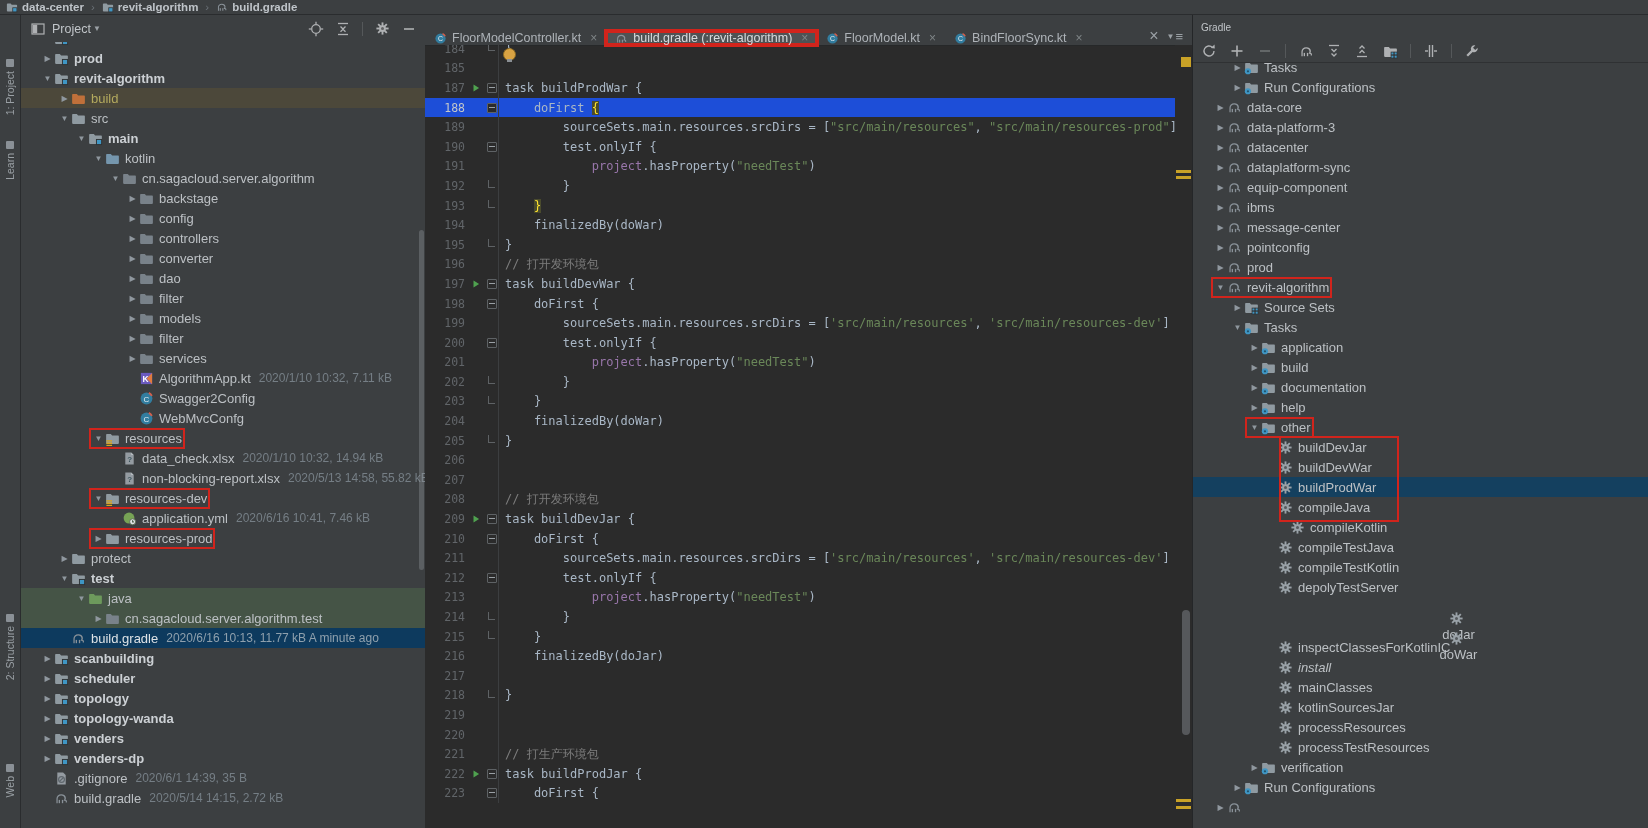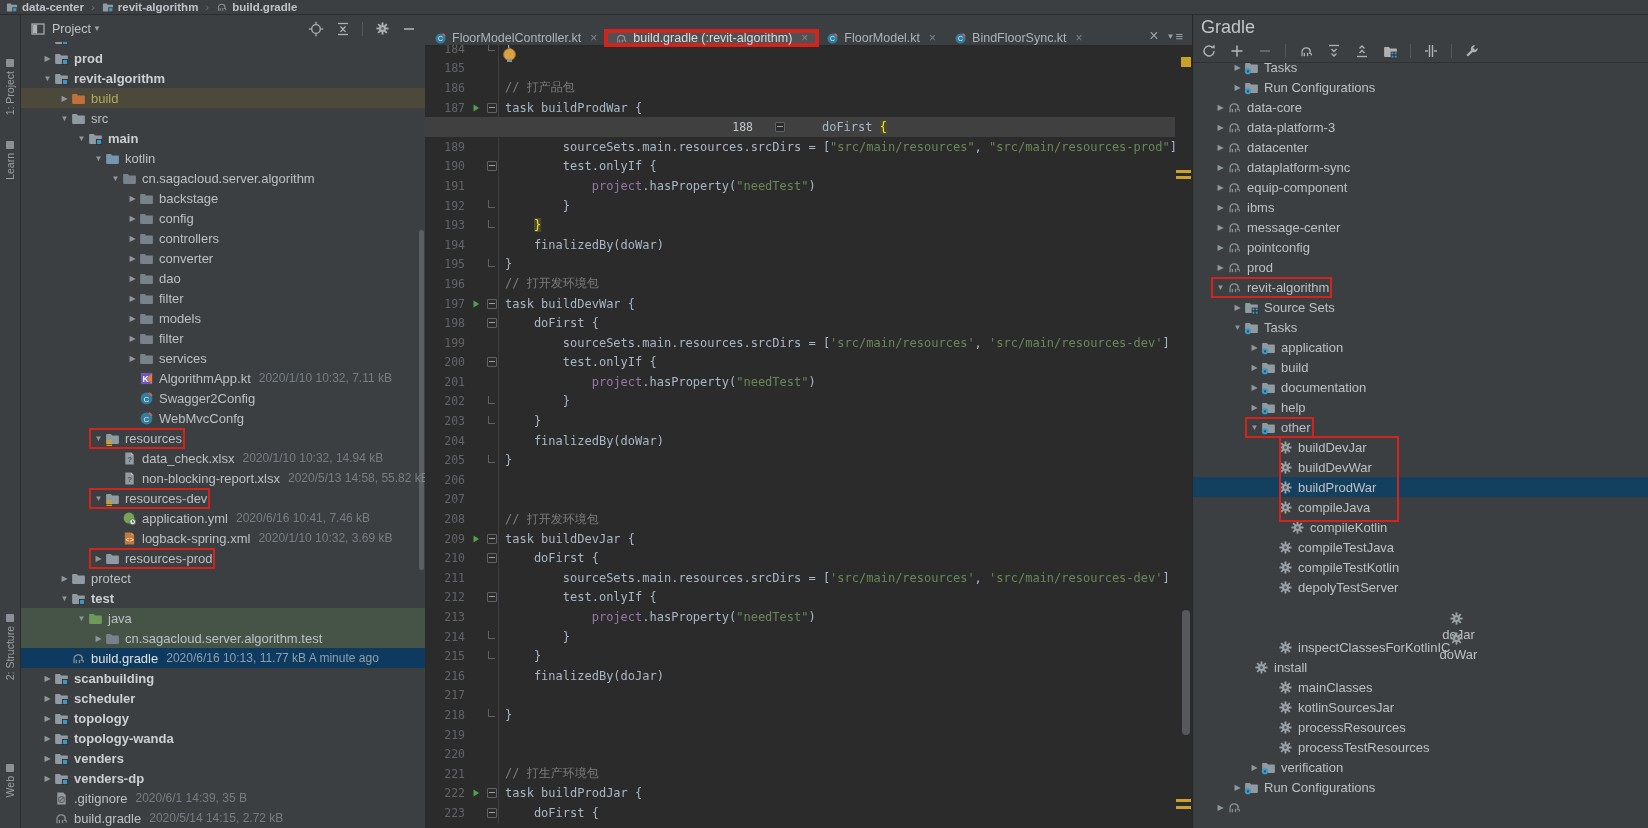--- a/index.html
+++ b/index.html
@@ -51,41 +51,41 @@
   .tab{display:flex;align-items:center;padding:0 9px;font-size:12.5px;color:#aeb3b8;gap:5px;position:relative;}
   .tab.active{background:#4e5254;color:#d8dbde;}
   .tab.rbox{box-shadow:0 0 0 2px #d1241c inset, 0 0 0 2px #d1241c;}
   .tab .tclose{color:#7f8587;font-size:12px;margin-left:4px;}
   #tab-extra{margin-left:auto;display:flex;align-items:center;color:#9aa0a5;padding-right:8px;gap:8px;}
   #hidden-tabs{display:flex;align-items:center;gap:1px;color:#9aa0a5;}
   #hidden-tabs .hc{font-size:10px;color:#8a9096;}
   #code{position:absolute;left:0;top:30px;width:750px;bottom:0;overflow:hidden;
       font-family:"DejaVu Sans Mono","Liberation Mono",monospace;font-size:12px;}
   .cl{height:19.6px;display:flex;align-items:center;}
-  .cl.cur{background:#404040;justify-content:center;}
+  .cl.cur{background:#1d4ed8;}
   .gnum{width:40px;flex:0 0 40px;text-align:right;padding-right:6px;color:#616569;font-size:11.5px;}
   .cl.cur .gnum{color:#c3c7ca;}
   .grun{width:14px;flex:0 0 14px;display:inline-flex;align-items:center;}
   .gfold{width:13px;flex:0 0 13px;display:inline-flex;align-items:center;justify-content:center;border-right:1px solid #3c3e40;align-self:stretch;}
   .fs{width:8px;height:8px;border:1px solid #5e6265;border-radius:1px;position:relative;background:#2b2b2b;}
   .fs::after{content:"";position:absolute;left:1px;right:1px;top:3px;height:1px;background:#9aa0a5;}
   .fe{width:6px;height:7px;border-left:1px solid #5e6265;border-bottom:1px solid #5e6265;margin-top:-3px;}
   .ct{padding-left:6px;white-space:pre;}
   .p{color:#a9b7c6;} .c{color:#7d7d7d;} .s{color:#6a8759;} .v{color:#9876aa;}
   .b{color:#ffe32e;background:#4a4b2d;}
   .bulb{position:absolute;left:78px;top:3px;width:11px;height:11px;border-radius:50%;
       background:#d9a343;border:1px solid #8c6a22;z-index:5;}
   .bulb::after{content:"";position:absolute;left:3px;top:10px;width:5px;height:3px;background:#8a8f94;}
   #stripe{position:absolute;right:0;top:30px;width:17px;bottom:0;background:#2b2b2b;}
   .mark{position:absolute;background:#c9a227;}
   #sb-thumb{position:absolute;left:7px;width:8px;border-radius:4px;background:rgba(140,145,150,.45);}
   
   #gradle-panel{position:absolute;left:1192px;top:15px;width:456px;height:813px;background:#3c3f41;
       border-left:1px solid #242628;overflow:hidden;}
-  #gradle-header{height:25px;display:flex;align-items:center;padding-left:8px;font-size:18px;color:#c1c5c9;}
+  #gradle-header{height:25px;display:flex;align-items:center;padding-left:8px;font-size:10px;color:#c1c5c9;}
   #gradle-toolbar{height:22px;display:flex;align-items:center;gap:12px;padding-left:8px;border-bottom:1px solid #2f3133;}
   #gradle-tree{position:absolute;left:0;top:47px;right:0;bottom:0;overflow:hidden;}
   
   .anno{position:absolute;border:2px solid #d1241c;z-index:40;pointer-events:none;}
   #proj-scroll{position:absolute;left:399px;top:215px;width:5px;height:340px;border-radius:3px;
       background:rgba(150,155,160,.35);}
 </style>
 </head>
 <body>
 
@@ -446,32 +446,20 @@
           <span class="tico">
             <svg width="15" height="15" viewBox="0 0 16 16">
               <circle cx="7.5" cy="7.5" r="5.8" fill="#77a355"></circle>
               <circle cx="11.3" cy="11.5" r="3.2" fill="#dfe3e6" stroke="#5a6b50"></circle>
               <path d="M11.3 9.9v1.7h1.3" stroke="#455a42" fill="none" stroke-width="1.1"></path>
             </svg>
           </span>
           <span class="lbl">application.yml</span>
           <span class="meta">2020/6/16 10:41, 7.46 kB</span>
         </div>
-        <div class="row" style="padding-left:89px;">
-          <span class="arrow"></span>
-          <span class="tico">
-            <svg width="15" height="15" viewBox="0 0 16 16">
-              <path d="M3 1.5h7l3 3v10H3z" fill="#c07b3a"></path>
-              <path d="M10 1.5v3h3z" fill="#d9a05e"></path>
-              <text x="3.8" y="11.8" font-size="7.5" fill="#fff" font-family="sans-serif">&lt;&gt;</text>
-            </svg>
-          </span>
-          <span class="lbl">logback-spring.xml</span>
-          <span class="meta">2020/1/10 10:32, 3.69 kB</span>
-        </div>
         <div class="row" style="padding-left:72px;">
           <span class="annw">
             <span class="arrow">▶</span>
             <span class="tico">
               <svg width="15" height="15" viewBox="0 0 16 16">
                 <path d="M1.2 4.2c0-.6.5-1 1-1h4l1.4 1.7h6.2c.6 0 1 .5 1 1v7c0 .6-.4 1-1 1H2.2c-.5 0-1-.4-1-1z" fill="#8f9aa1"></path>
               </svg>
             </span>
             <span class="lbl">resources-prod</span>
           </span>
@@ -681,26 +669,20 @@
           <span class="gfold">
             <span class="fe"></span>
           </span>
           <span class="ct"><span class="p">}</span></span>
         </div>
         <div class="cl" style="">
           <span class="gnum">185</span>
           <span class="grun"></span>
           <span class="gfold"></span>
           <span class="ct"></span>
-        </div>
-        <div class="cl" style="">
-          <span class="gnum">186</span>
-          <span class="grun"></span>
-          <span class="gfold"></span>
-          <span class="ct"><span class="c">// 打产品包</span></span>
         </div>
         <div class="cl" style="">
           <span class="gnum">187</span>
           <span class="grun">
             <span style="display:inline-flex">
               <svg width="10" height="10" viewBox="0 0 16 16">
                 <polygon points="4,2.5 13,8 4,13.5" fill="#4fa14f"></polygon>
               </svg>
             </span>
           </span>
@@ -1479,21 +1461,21 @@
                 <rect x="1.5" y="7" width="13" height="2"></rect>
                 <rect x="7" y="1.5" width="2" height="13" transform="rotate(45 8 8)"></rect>
                 <rect x="1.5" y="7" width="13" height="2" transform="rotate(45 8 8)"></rect>
                 <circle cx="8" cy="8" r="3.6"></circle>
                 <circle cx="8" cy="8" r="1.6" fill="rgba(0,0,0,.45)"></circle>
               </g>
             </svg>
           </span>
           <span class="lbl">inspectClassesForKotlinIC</span>
         </div>
-        <div class="row" style="padding-left:48px;">
+        <div class="row" style="padding-left:72px;font-style:italic;">
           <span class="arrow"></span>
           <span class="tico">
             <svg width="15" height="15" viewBox="0 0 16 16">
               <g fill="#9aa2a8">
                 <rect x="7" y="1.5" width="2" height="13"></rect>
                 <rect x="1.5" y="7" width="13" height="2"></rect>
                 <rect x="7" y="1.5" width="2" height="13" transform="rotate(45 8 8)"></rect>
                 <rect x="1.5" y="7" width="13" height="2" transform="rotate(45 8 8)"></rect>
                 <circle cx="8" cy="8" r="3.6"></circle>
                 <circle cx="8" cy="8" r="1.6" fill="rgba(0,0,0,.45)"></circle>

